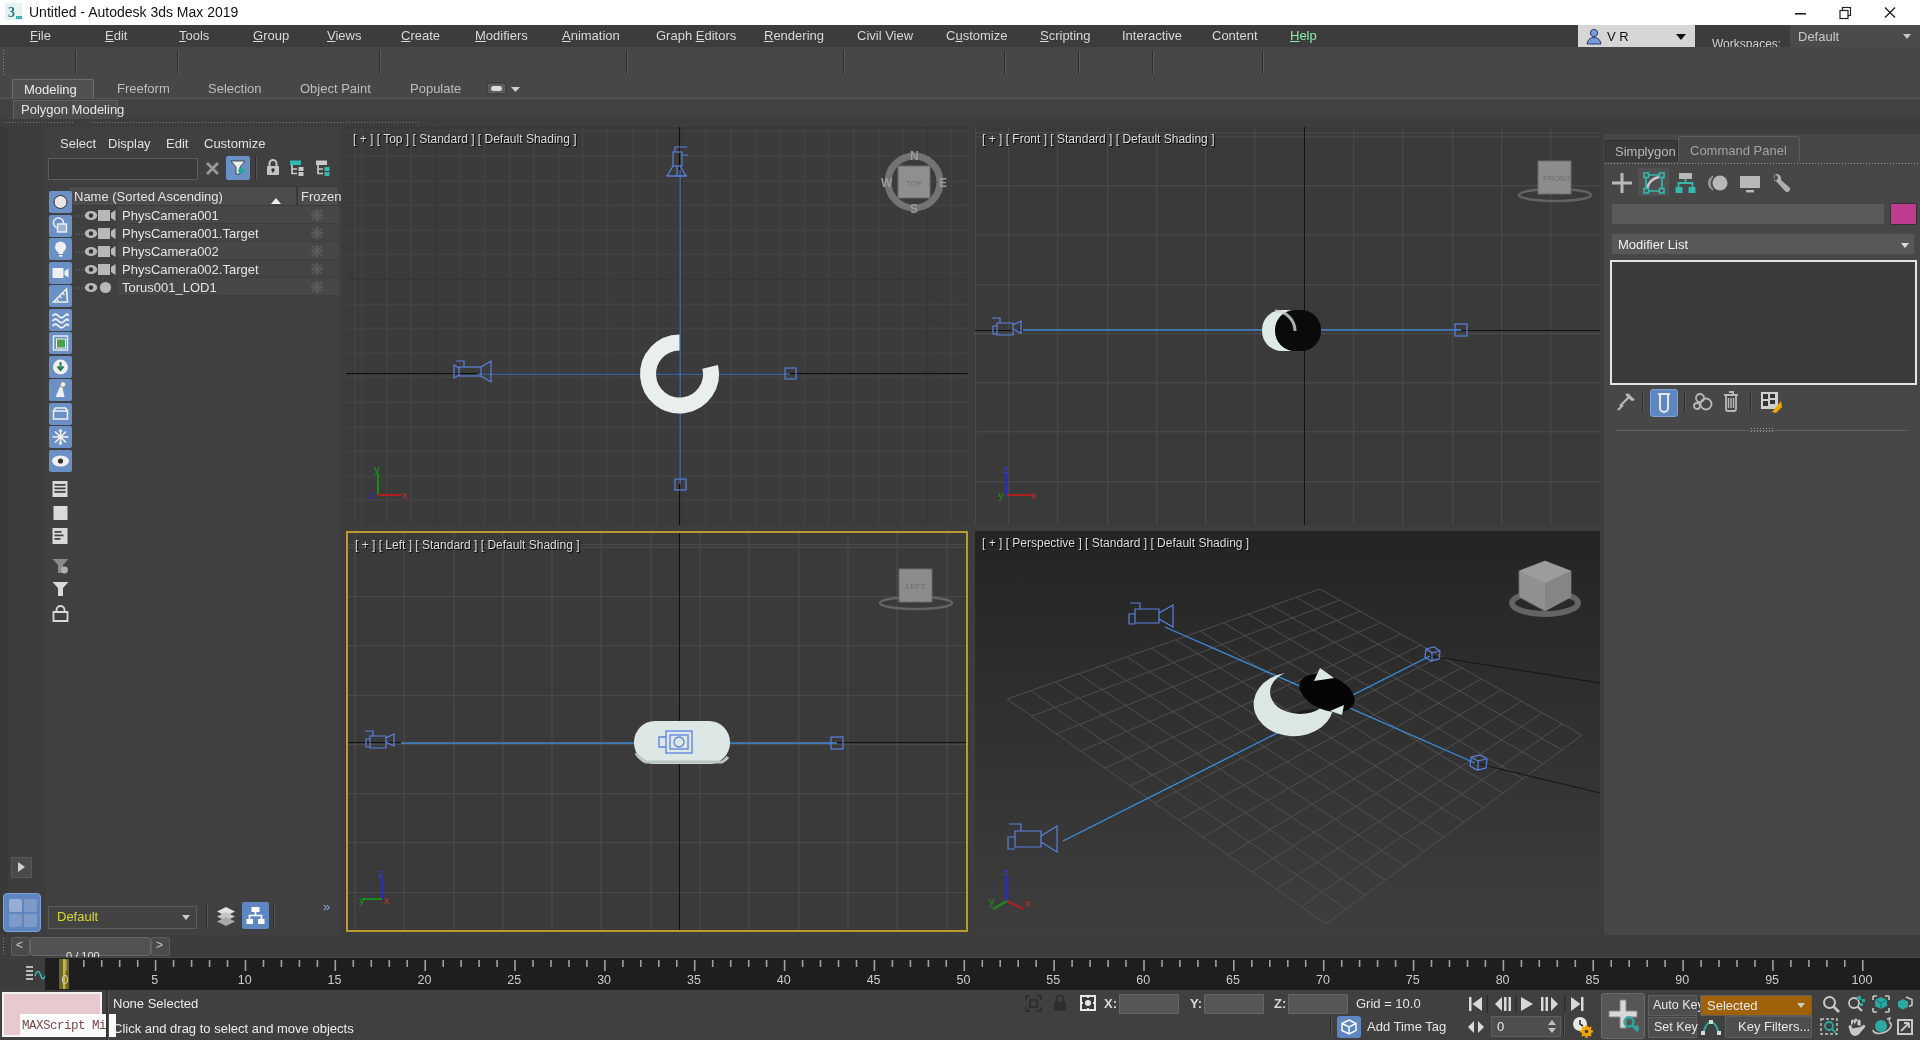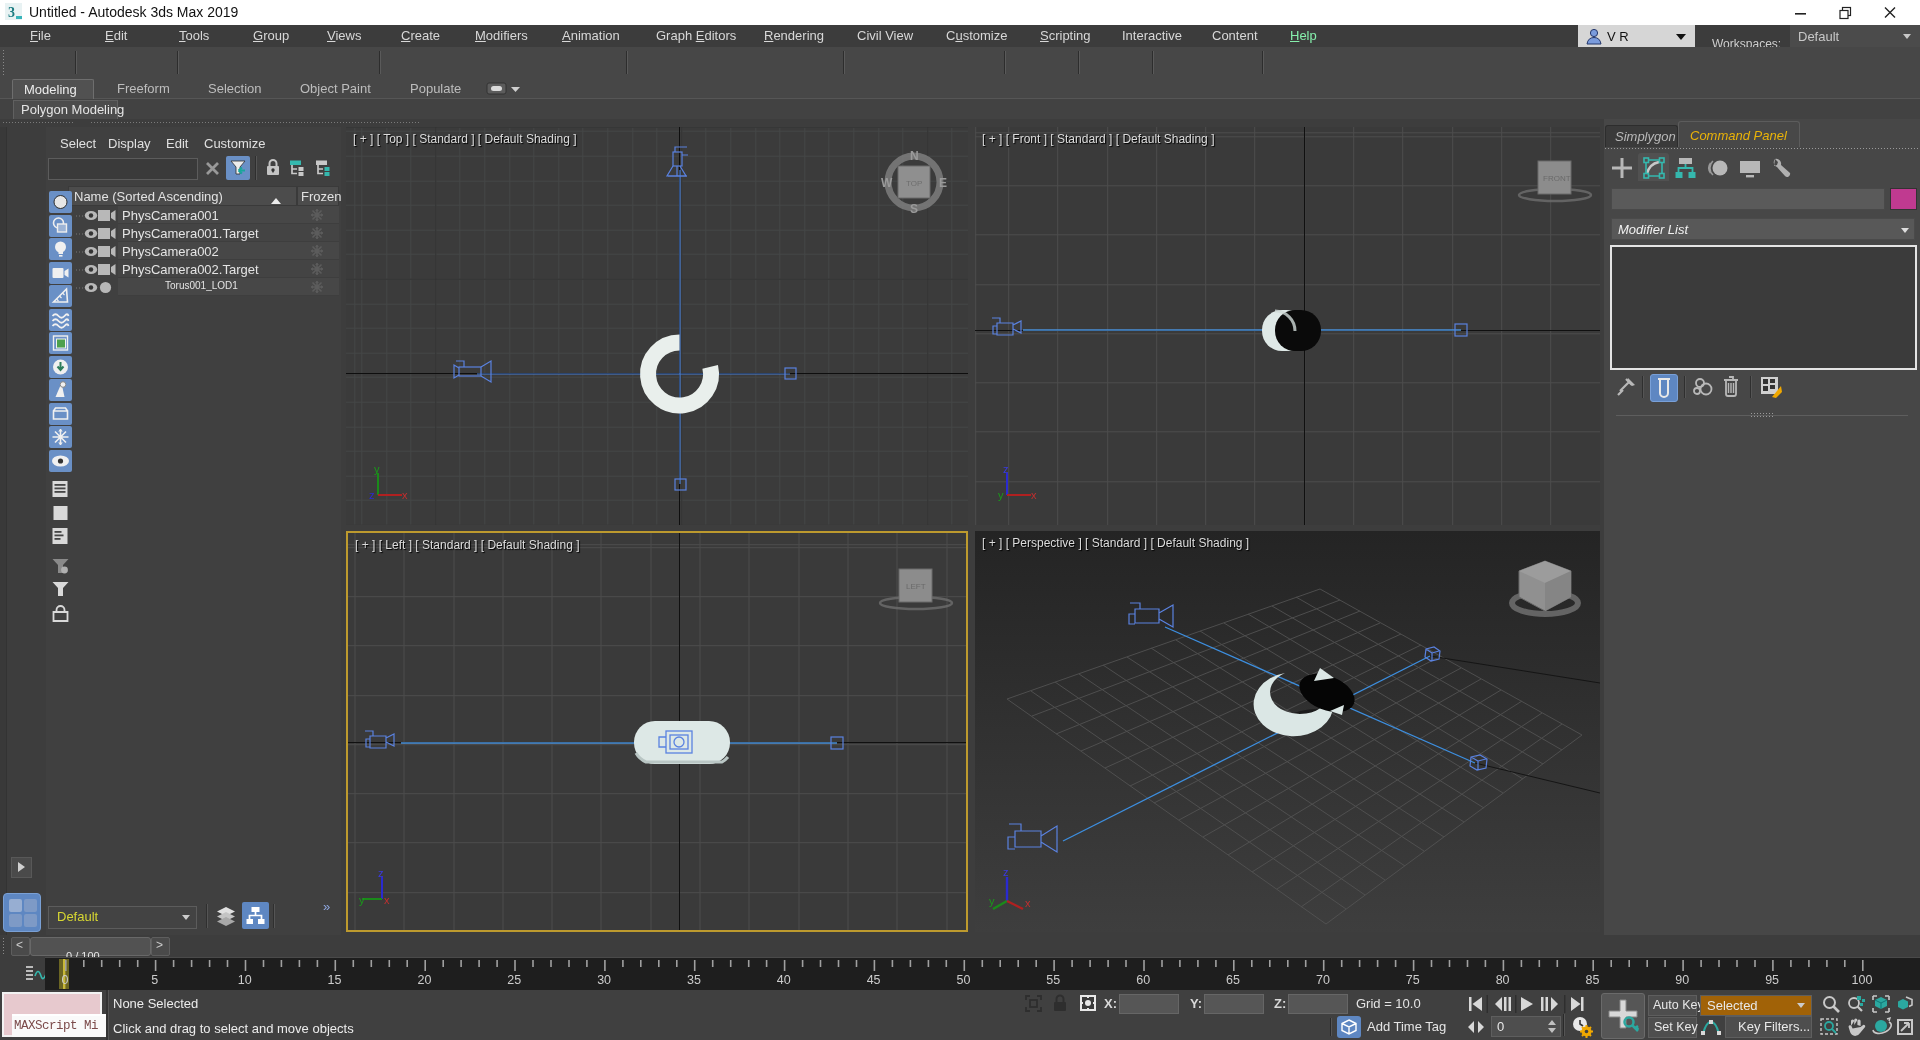--- a/index.html
+++ b/index.html
@@ -464,21 +464,21 @@
         </svg>
       </div>
 <svg class="abs" style="left:30px;top:154px" width="42" height="13" viewBox="0 0 42 13">
         <path d="M0 7 H8" stroke="#777" stroke-width="1" stroke-dasharray="1 2"></path>
         <ellipse cx="15" cy="6.5" rx="6.2" ry="4.6" fill="#b8b8b8"></ellipse>
         <circle cx="15" cy="6.5" r="2.2" fill="#333"></circle>
       </svg>
 <svg class="abs" style="left:53px;top:154px" width="13" height="13" viewBox="0 0 13 13">
         <circle cx="6.5" cy="6.5" r="5.6" fill="#b8b8b8"></circle>
       </svg>
-<div class="txt" style="left:76px;top:153px;font-size:10px;color:#e4e4e4;margin-left:43px;">Torus001_LOD1</div>
+<div class="txt" style="left:76px;top:153px;font-size:13px;color:#e4e4e4;">Torus001_LOD1</div>
 <div id="sxicons">
 <div class="abs" style="left:3px;top:64px;width:23px;height:22px;background:#6a90c6;border-radius:2px;">
           <svg class="abs" style="left:0;top:0" width="23" height="22" viewBox="0 0 22 22">
             <circle cx="11" cy="11" r="6.5" fill="#e6e6e6" stroke="#2f2f2f"></circle>
           </svg>
         </div>
 <div class="abs" style="left:3px;top:87.5px;width:23px;height:22px;background:#6a90c6;border-radius:2px;">
           <svg class="abs" style="left:0;top:0" width="23" height="22" viewBox="0 0 22 22">
             <circle cx="9" cy="8" r="5" fill="none" stroke="#eee" stroke-width="1.6"></circle>
             <rect x="8" y="9" width="9" height="8" fill="#9db4d6" stroke="#eee" stroke-width="1.4"></rect>
@@ -792,26 +792,26 @@
   </svg>
   <svg class="abs" style="left:14px;top:336px" width="50" height="46" viewBox="0 0 50 46">
     <path d="M18 34 V10" stroke="#2a2ad0" stroke-width="2.4"></path>
     <path d="M18 34 L4 42" stroke="#1a8a1a" stroke-width="2.4"></path>
     <path d="M18 34 L34 42" stroke="#b02020" stroke-width="2.4"></path>
     <text x="14" y="9" font-size="11" fill="#3a3ae0">z</text>
     <text x="0" y="38" font-size="11" fill="#1a9a1a">y</text>
     <text x="36" y="40" font-size="11" fill="#c03030">x</text>
   </svg>
 </div>
-<div class="abs" style="left:1604px;top:119px;width:316px;height:871px;background:#474747;font-style:italic;">
+<div class="abs" style="left:1604px;top:134px;width:316px;height:871px;background:#474747;">
   <div class="abs" style="left:1px;top:6px;width:71px;height:21px;background:#3a3a3a;border:1px solid #2d2d2d;border-bottom:none;border-radius:3px 3px 0 0;">
     <div class="txt" style="left:9px;top:3px;font-size:13px;color:#b8b8b8;">Simplygon</div>
   </div>
   <div class="abs" style="left:74px;top:2px;width:120px;height:25px;background:#484848;border:1px solid #5c5c5c;border-bottom:none;border-radius:3px 3px 0 0;">
-    <div class="txt" style="left:11px;top:6px;font-size:13px;color:#eab308;text-align:center;">Command Panel</div>
+    <div class="txt" style="left:11px;top:6px;font-size:13px;color:#a3a3a3;text-align:center;">Command Panel</div>
   </div>
   <div class="abs" style="left:0;top:28px;width:316px;height:3px;background-image:radial-gradient(circle,#9a9a9a 30%,transparent 30%);background-size:3px 3px;"></div>
 <div class="abs" style="left:34px;top:34px;width:31px;height:28px;background:#515151;border-radius:3px 3px 0 0;"></div>
 <svg class="abs" style="left:7px;top:38px" width="22" height="22" viewBox="0 0 22 22">
    <path d="M11 1 V21 M1 11 H21" stroke="#b8b8b8" stroke-width="3"></path>
       </svg>
 <svg class="abs" style="left:39px;top:38px" width="22" height="22" viewBox="0 0 22 22">
    <path d="M4 17 Q6 7 16 5" stroke="#c8c8c8" stroke-width="2.4" fill="none"></path>
    <g fill="none" stroke="#35b8ae" stroke-width="1.6">
      <rect x="1" y="1" width="4.5" height="4.5"></rect>
@@ -1023,21 +1023,21 @@
           <text x="1457.6" y="26" font-size="12.5" fill="#cccccc" text-anchor="middle" font-family="Liberation Sans">80</text>
           <text x="1547.4" y="26" font-size="12.5" fill="#cccccc" text-anchor="middle" font-family="Liberation Sans">85</text>
           <text x="1637.3" y="26" font-size="12.5" fill="#cccccc" text-anchor="middle" font-family="Liberation Sans">90</text>
           <text x="1727.1" y="26" font-size="12.5" fill="#cccccc" text-anchor="middle" font-family="Liberation Sans">95</text>
           <text x="1817.0" y="26" font-size="12.5" fill="#cccccc" text-anchor="middle" font-family="Liberation Sans">100</text>
         </svg>
   </div>
 </div>
 <div class="abs" style="left:0;top:990px;width:1920px;height:50px;background:#404040;">
   <div class="abs" style="left:2px;top:2px;width:100px;height:45px;border:2px solid #f2f2f2;background:#e7c9ce;box-sizing:border-box;">
-    <div class="abs" style="left:8px;top:20px;width:96px;height:21px;background:#fafafa;border-top:2px solid #fff;">
+    <div class="abs" style="left:16px;top:20px;width:96px;height:21px;background:#fafafa;border-top:2px solid #fff;">
       <div class="txt" style="left:2px;top:3px;font-size:12.5px;color:#7b4a4a;font-family:'Liberation Mono',monospace;letter-spacing:-0.5px;">MAXScript Mi</div>
     </div>
   </div>
   <div class="abs" style="left:106px;top:0;width:2px;height:50px;background:#333;border-right:1px solid #555;"></div>
   <div class="txt" style="left:113px;top:6px;font-size:13px;color:#ececec;">None Selected</div>
   <div class="txt" style="left:113px;top:31px;font-size:13px;color:#ececec;">Click and drag to select and move objects</div>
   <svg class="abs" style="left:1025px;top:5px" width="17" height="17" viewBox="0 0 17 17">
     <g stroke="#2e2e2e" stroke-width="1.8" fill="none">
       <path d="M1 5 V1 H5 M12 1 H16 V5 M16 12 V16 H12 M5 16 H1 V12"></path>
       <rect x="5" y="5" width="7" height="7"></rect>

